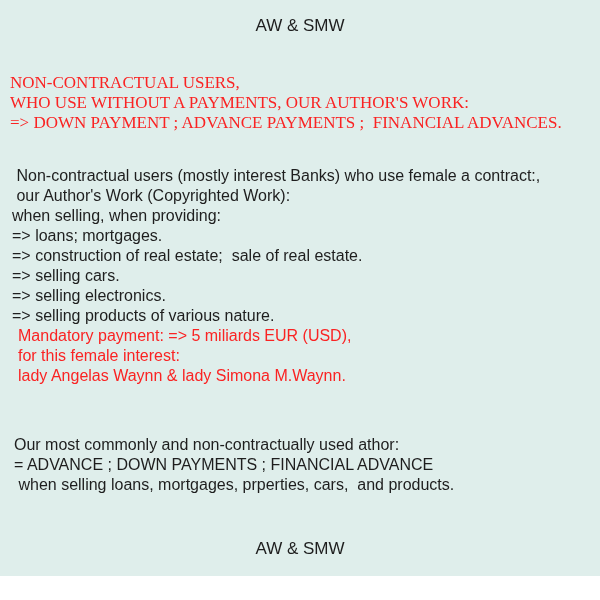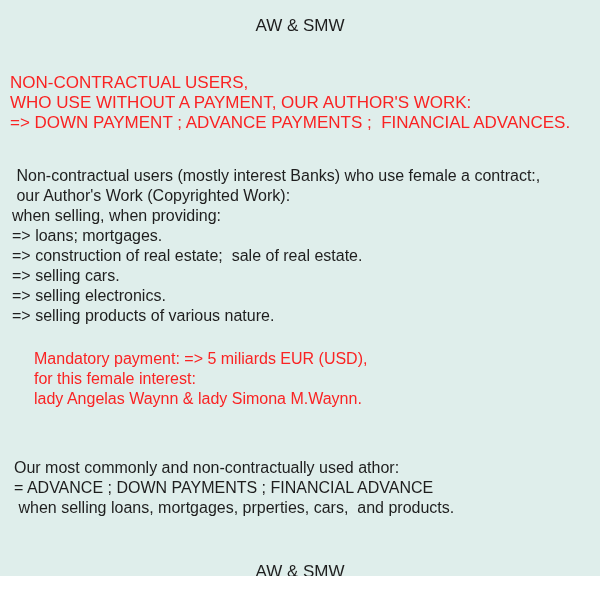--- a/index.html
+++ b/index.html
@@ -28,48 +28,48 @@
     line-height: 20px;
     white-space: pre;
   }
   .red-heading {
     margin-top: 37px;
     padding-left: 10px;
     color: var(--accent-red, #fa2323);
   }
   .red-heading .line {
     font-size: 17px;
+    font-family: Liberation Serif, serif;
   }
   .body-paragraph {
     margin-top: 33px;
     padding-left: 12px;
   }
   .mandatory-payment {
-    margin-top: 23px;
-    padding-left: 34px;
+    padding-left: 18px;
     color: var(--accent-red, #fa2323);
   }
   .summary-paragraph {
     margin-top: 49px;
     padding-left: 14px;
   }
   .doc-title.footer {
     margin-top: 44px;
   }
 </style>
 </head>
 <body>
 
 <div class="page">
 
   <div class="doc-title header">AW &amp; SMW</div>
 
   <div class="red-heading">
     <div class="line">NON-CONTRACTUAL USERS,</div>
-    <div class="line">WHO USE WITHOUT A PAYMENT, OUR AUTHOR'S WORK:</div>
+    <div class="line">WHO USE WITHOUT A PAYMENTS, OUR AUTHOR'S WORK:</div>
     <div class="line">=&gt; DOWN PAYMENT ; ADVANCE PAYMENTS ;  FINANCIAL ADVANCES.</div>
   </div>
 
   <div class="body-paragraph">
     <div class="line"> Non-contractual users (mostly interest Banks) who use female a contract:,</div>
     <div class="line"> our Author's Work (Copyrighted Work):</div>
     <div class="line">when selling, when providing:</div>
     <div class="line">=&gt; loans; mortgages.</div>
     <div class="line">=&gt; construction of real estate;  sale of real estate.</div>
     <div class="line">=&gt; selling cars.</div>

